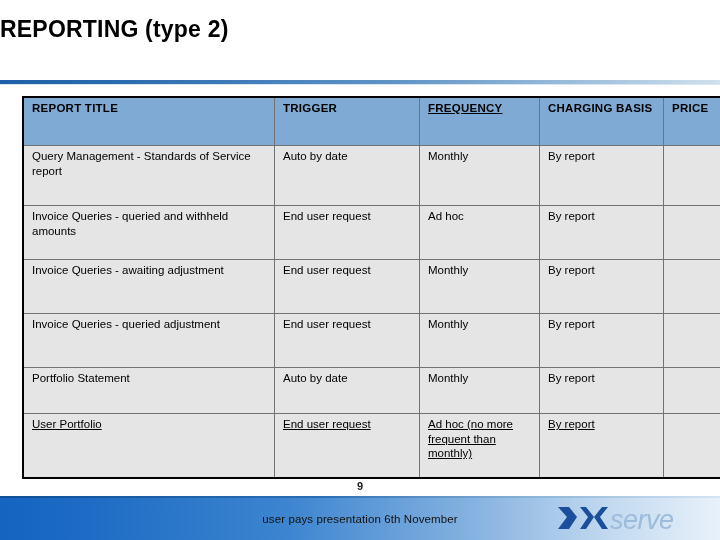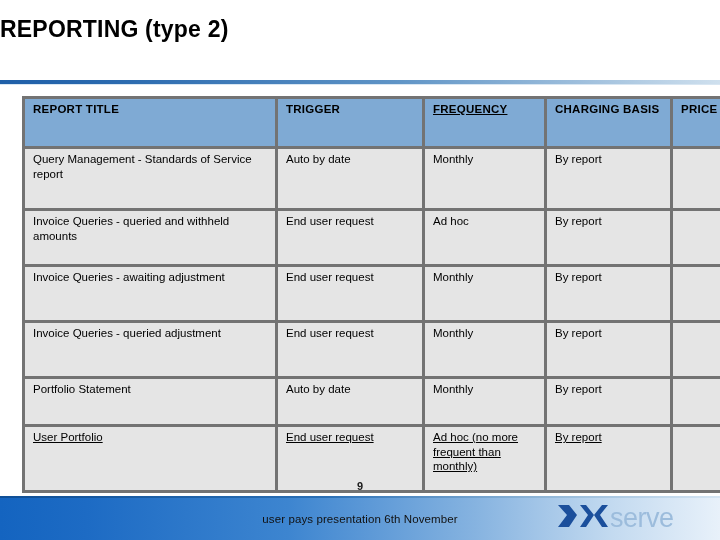--- a/index.html
+++ b/index.html
@@ -51,21 +51,21 @@
   #report-table {
     position: absolute;
     left: 22px;
     top: 96px;
     width: 678px;
     border-collapse: collapse;
     table-layout: fixed;
     border: 2px solid #000000;
   }
   #report-table td, #report-table th {
-    border: 3px solid #737373;
+    border: 1px solid #737373;
     vertical-align: top;
     padding: 3px 6px 6px 8px;
     font-size: 11.5px;
     line-height: 1.28;
     color: #000000;
     text-align: left;
     word-wrap: break-word;
   }
   #report-table thead th {
     background: #7FAAD4;
@@ -131,21 +131,22 @@
   }
 
   
   #brand-logo {
     position: absolute;
     left: 556px;
     top: 498px;
     width: 150px;
     height: 40px;
     display: flex;
-    align-items: flex-start;
+    align-items: flex-end;
+    font-style: italic;
   }
   #brand-logo svg { display: block; }
 </style>
 </head>
 <body>
 
 <div id="slide-title">REPORTING (type 2)</div>
 
 <div id="title-rule"></div>
 <div id="title-rule-thin"></div>

